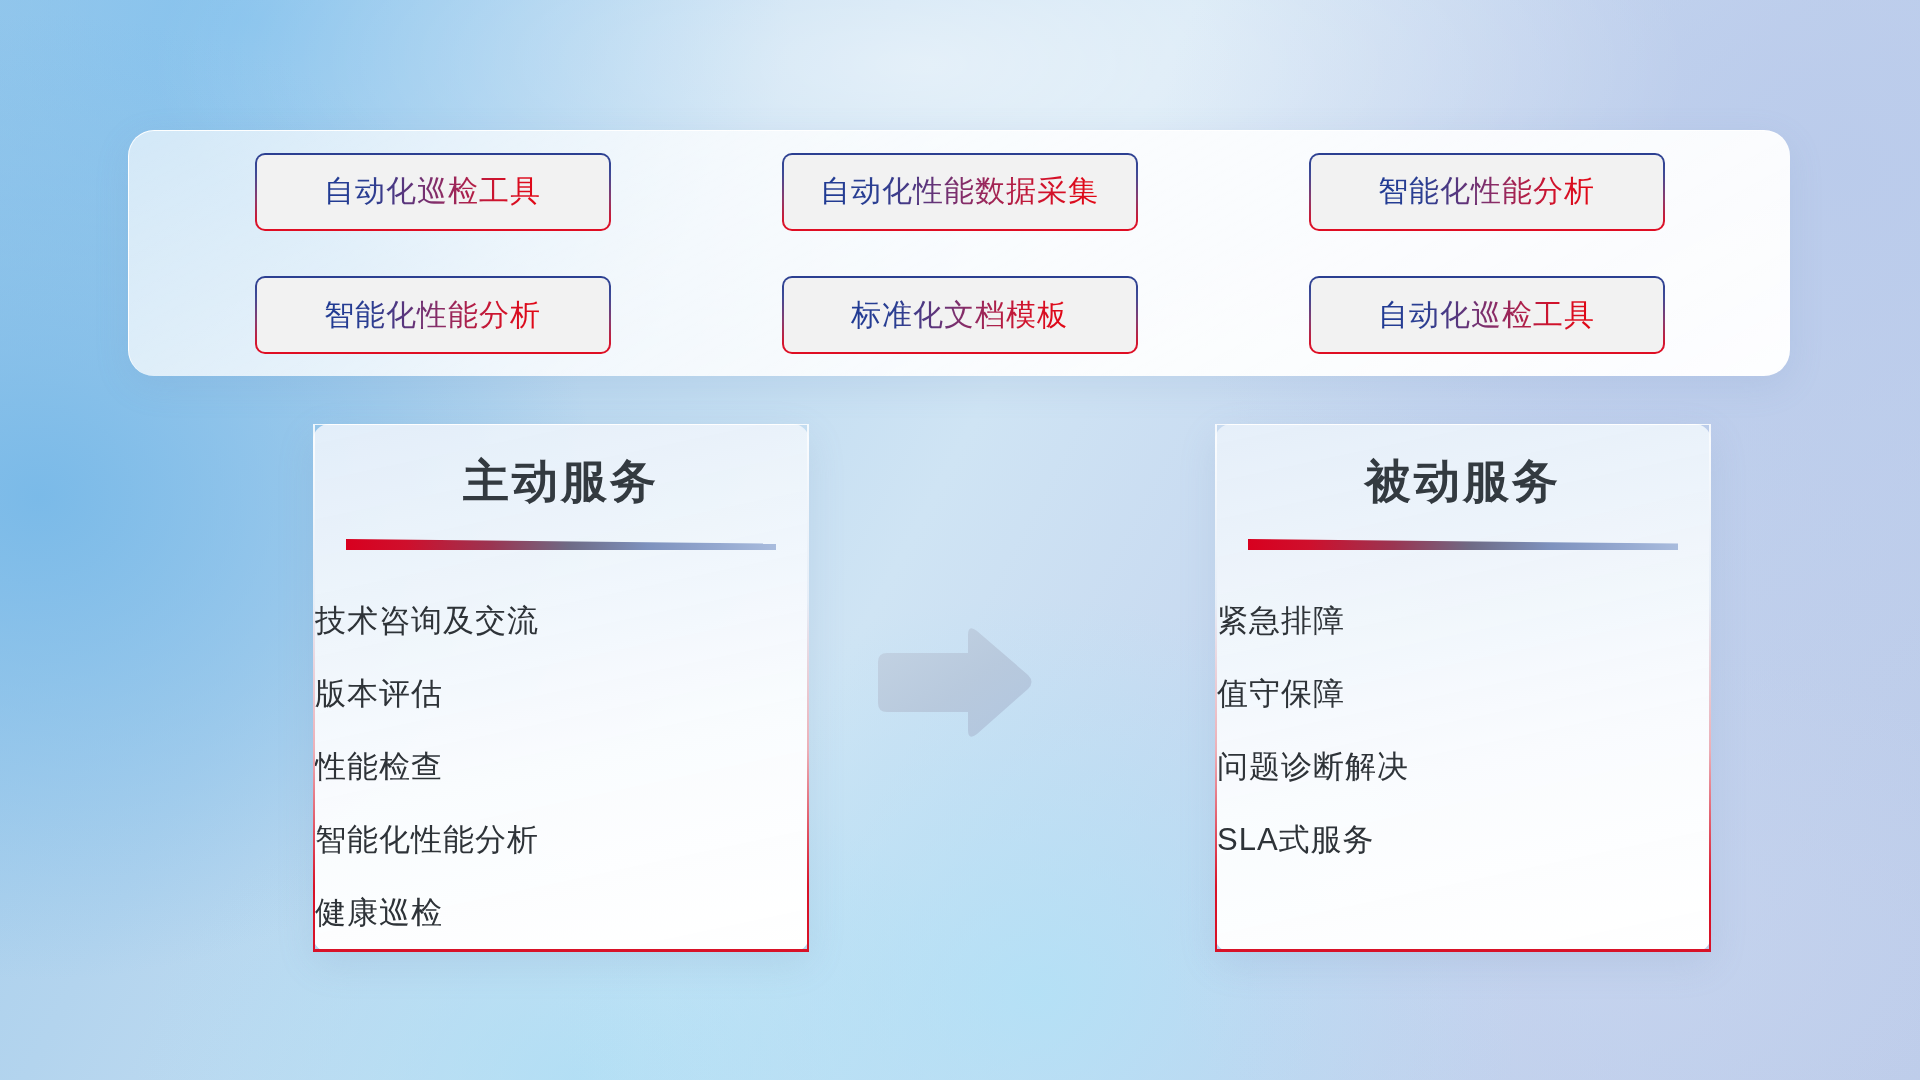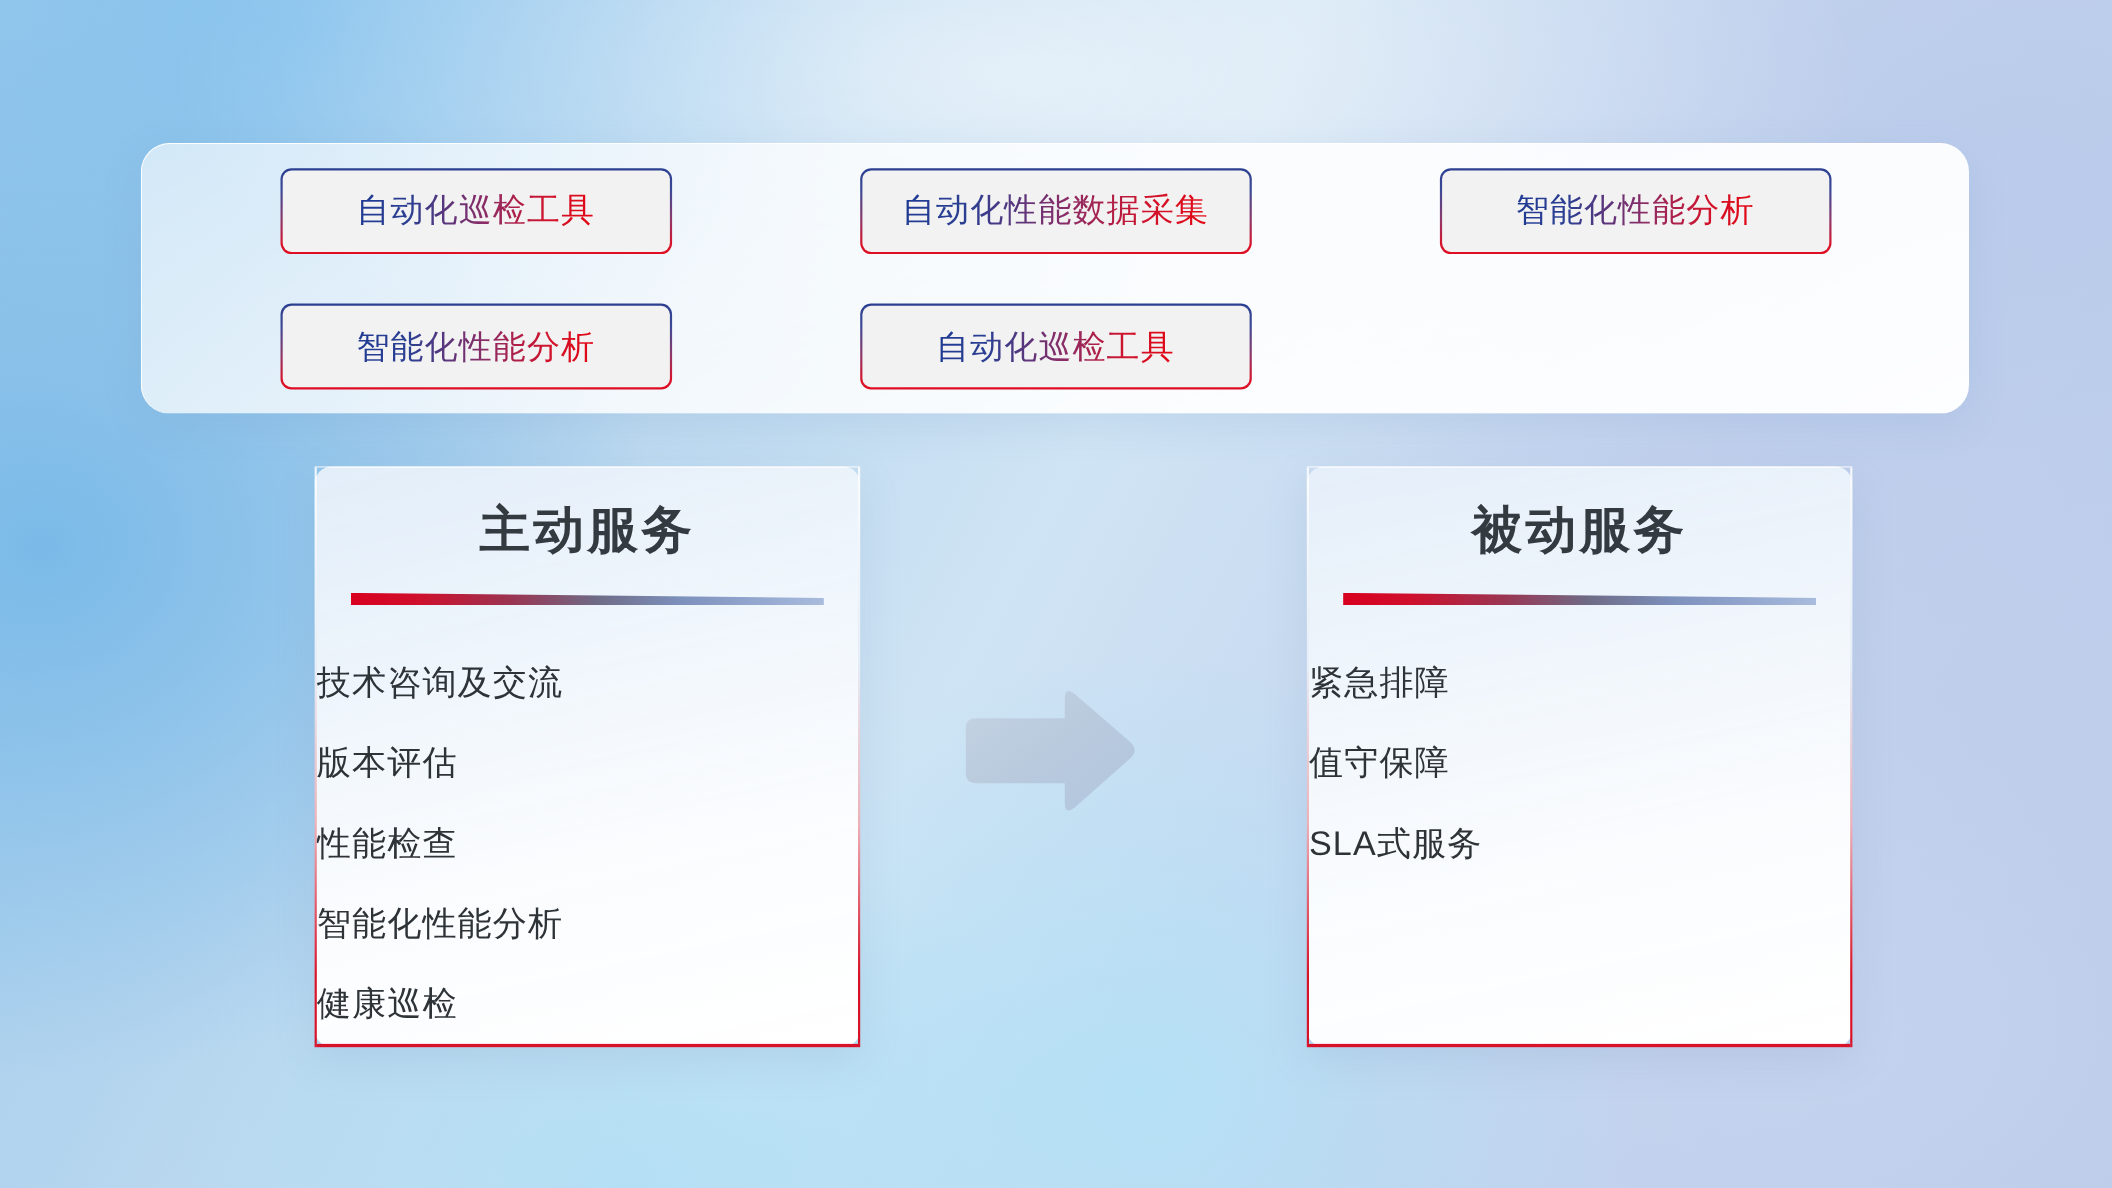--- a/index.html
+++ b/index.html
@@ -108,20 +108,21 @@
     border-bottom: 3px solid #d81228;
     border-top: 1.5px solid rgba(255,255,255,0.9);
     border-image: linear-gradient(to bottom,
                   rgba(255,255,255,0.85) 0%,
                   rgba(224,232,244,0.6) 34%,
                   rgba(232,150,160,0.75) 62%,
                   #d81228 88%,
                   #d81228 100%) 1 stretch;
     box-shadow: 0 12px 36px rgba(120,150,190,0.18);
     overflow: hidden;
+    margin-left: 27px;
   }
   .card.left  { left: 286px; }
   .card.right { left: 1188px; }
 
   .card-title {
     margin-top: 26px;
     text-align: center;
     font-size: 46px;
     font-weight: 700;
     letter-spacing: 3px;
@@ -198,20 +199,25 @@
       <span class="tag-text">智能化性能分析</span>
     </div>
   </div>
 
   <div class="tag">
     <div class="tag-inner">
       <span class="tag-text">智能化性能分析</span>
     </div>
   </div>
 
+  <div class="tag">
+    <div class="tag-inner">
+      <span class="tag-text">标准化文档模板</span>
+    </div>
+  </div>
 
   <div class="tag">
     <div class="tag-inner">
       <span class="tag-text">自动化巡检工具</span>
     </div>
   </div>
 
 </div>
 
 <div class="card left">
@@ -242,15 +248,16 @@
 </div>
 
 <div class="card right">
   <div class="card-title">被动服务</div>
   <div class="card-divider">
     <div class="wedge"></div>
   </div>
   <div class="card-list">
     <div class="card-list-item">紧急排障</div>
     <div class="card-list-item">值守保障</div>
+    <div class="card-list-item">问题诊断解决</div>
     <div class="card-list-item">SLA式服务</div>
   </div>
 </div>
 
 </body></html>

